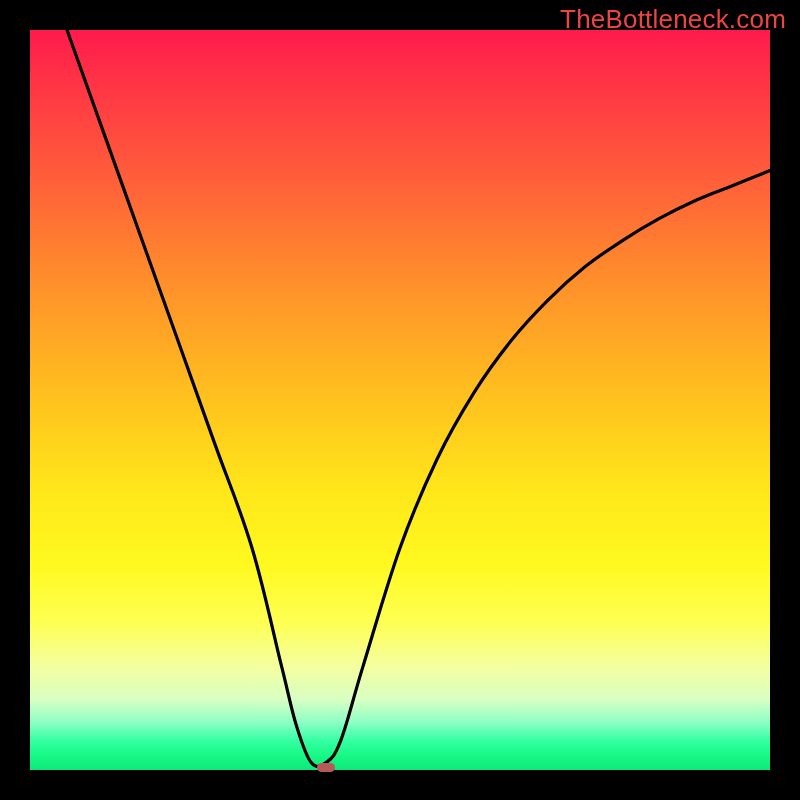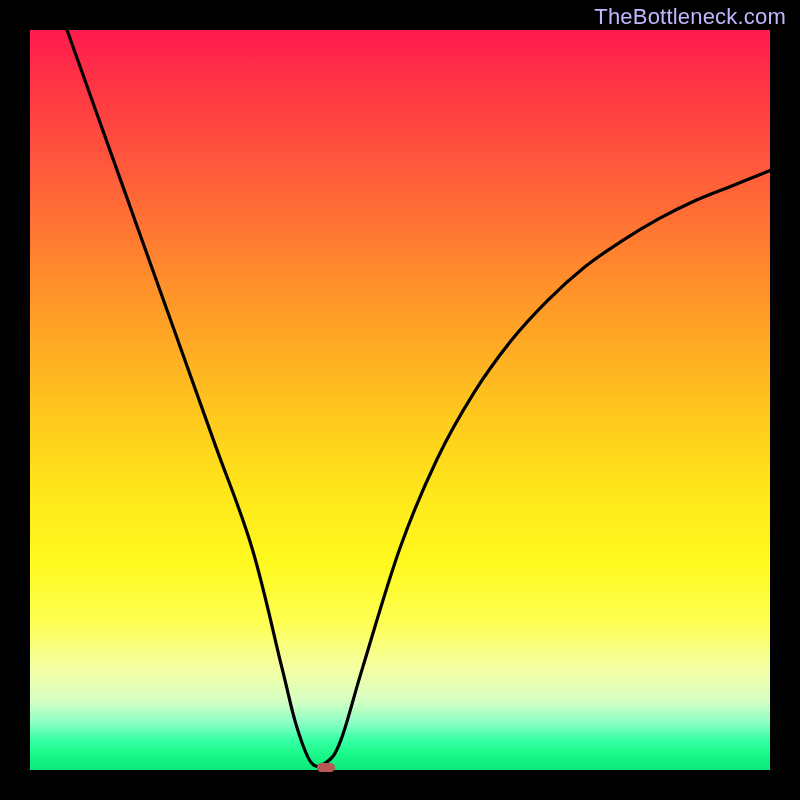--- a/index.html
+++ b/index.html
@@ -40,22 +40,22 @@
       #8fffc6 93.5%,
       #35ffa3 96%,
       #17f986 98%,
       #0ee87a 100%
     );
   }
   .watermark {
     position: absolute;
     top: 4px;
     right: 14px;
-    color: #c4b5fd;
-    font-size: 22px;
+    color: #ef4444;
+    font-size: 26px;
     letter-spacing: 0.2px;
     font-weight: 500;
   }
   svg.curve {
     position: absolute;
     top: 0;
     left: 0;
     width: 740px;
     height: 740px;
   }

